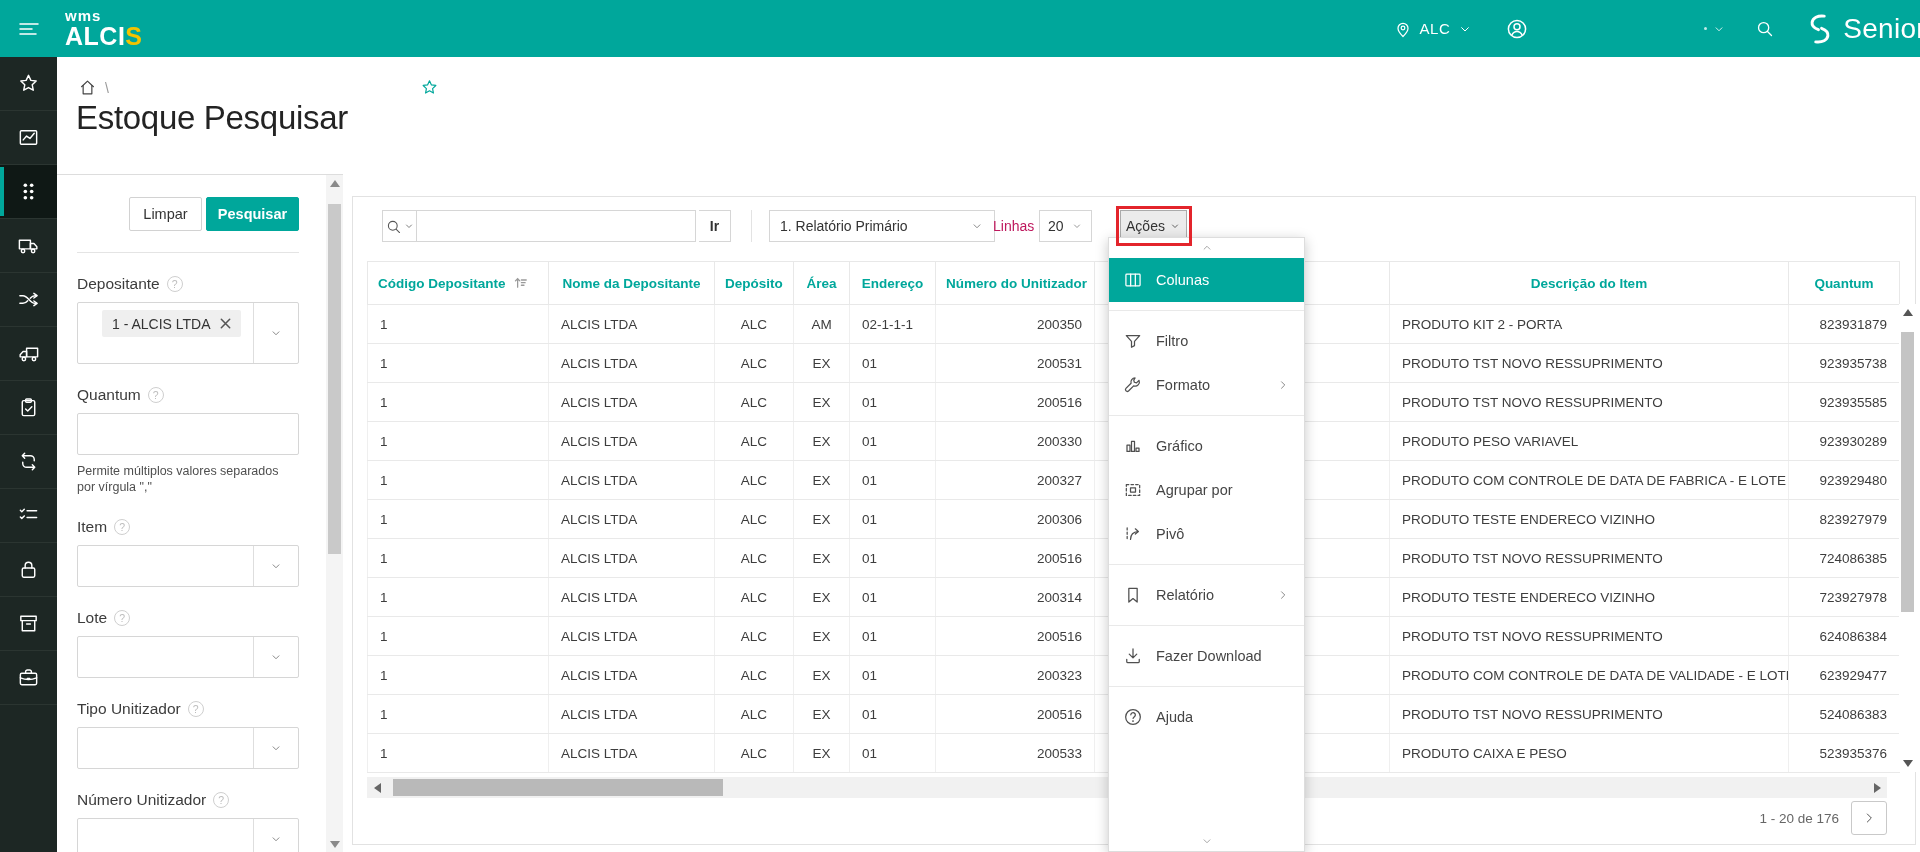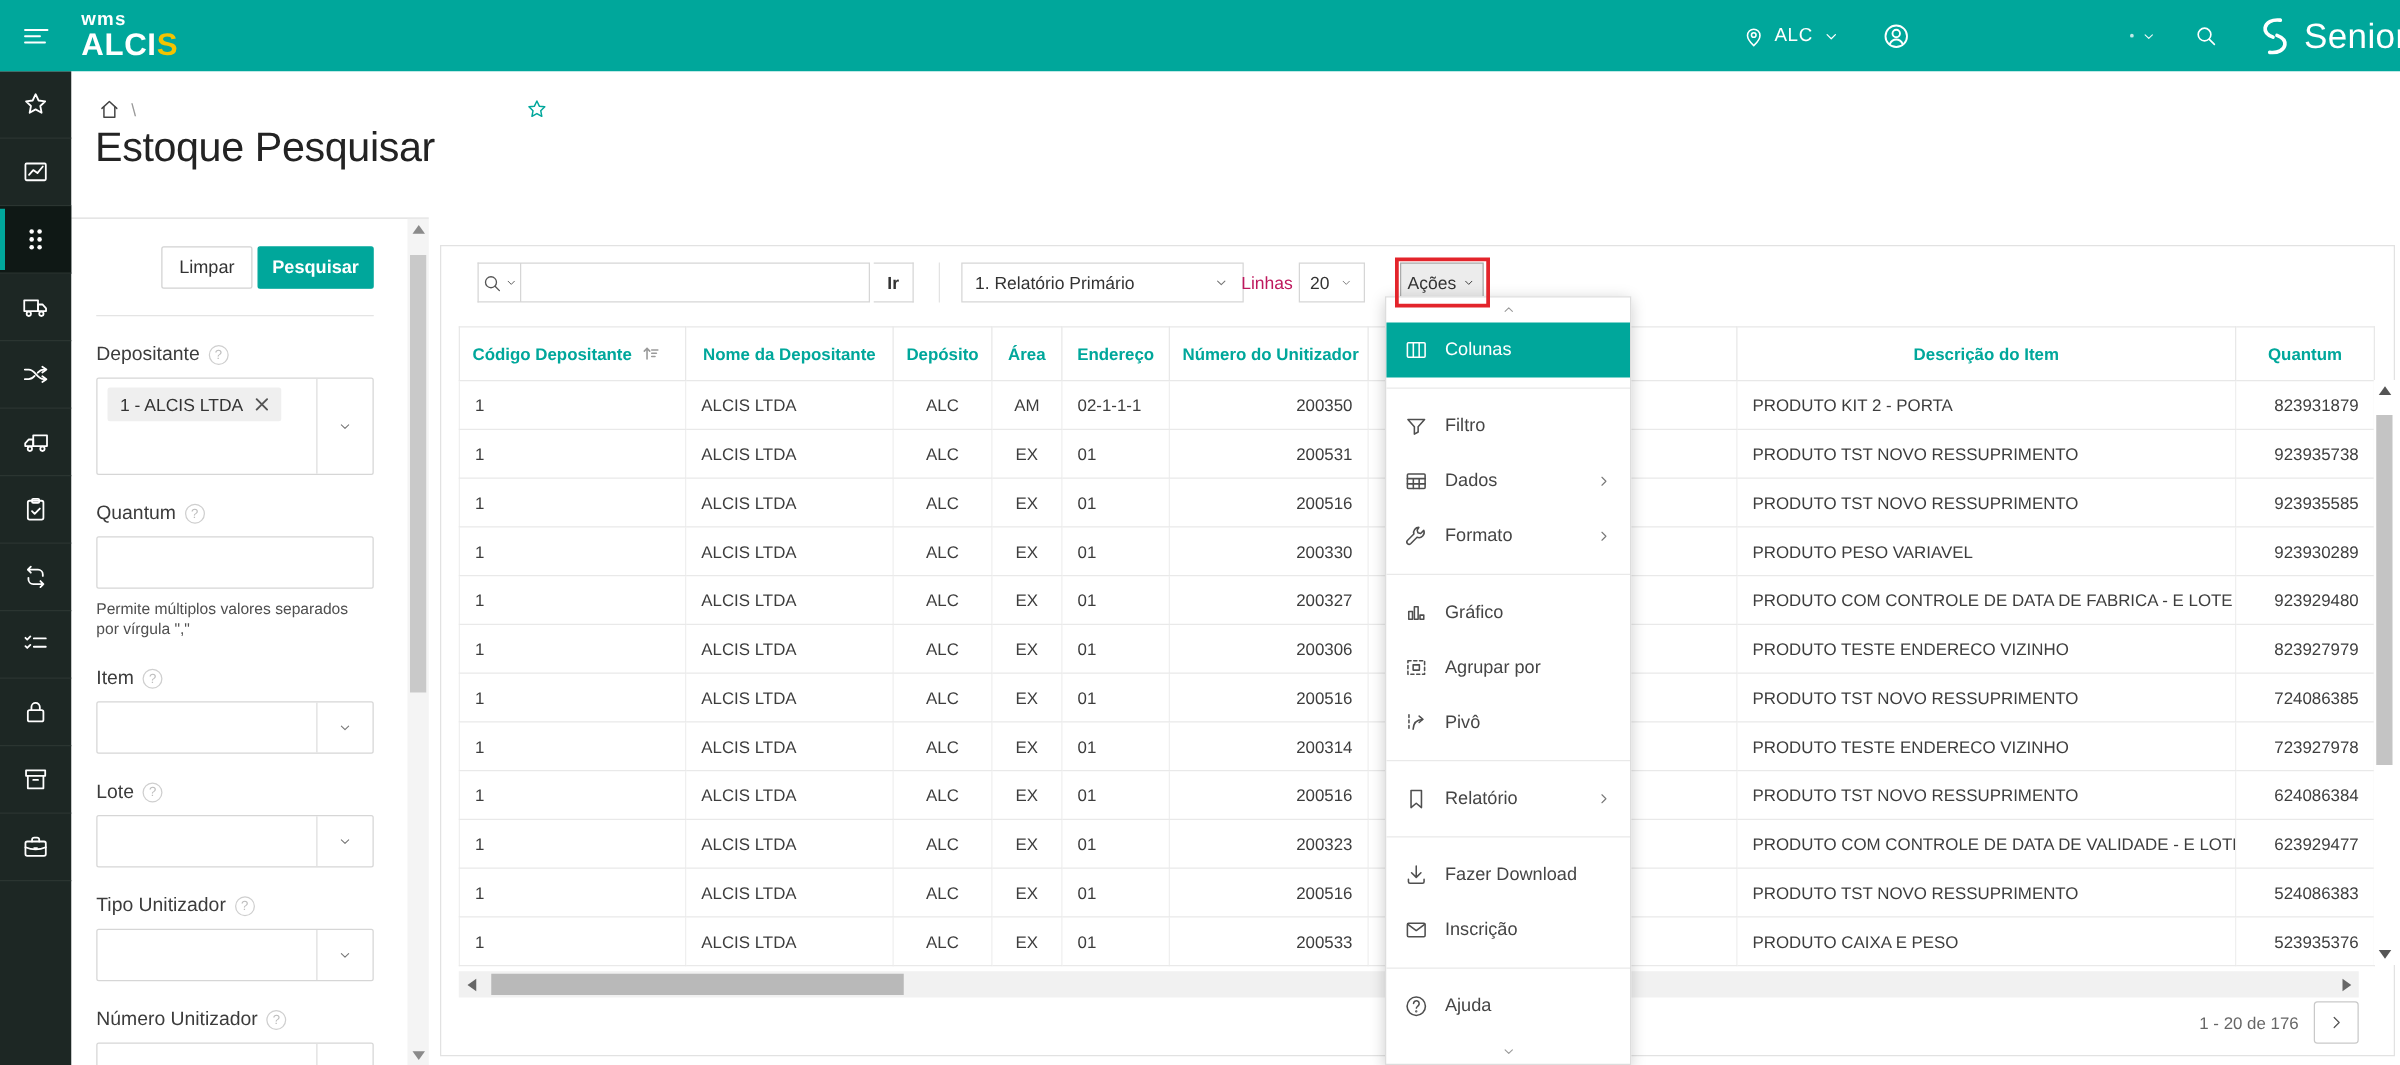--- a/index.html
+++ b/index.html
@@ -43,21 +43,21 @@
   .filter-buttons { display:flex; justify-content:flex-end; gap:4px; margin-top:22px; }
   .btn-clear { width:73px; height:34px; background:#fff; border:1px solid #d2d2d2; font-size:14.5px; color:#333; border-radius:2px; cursor:pointer; font-family:inherit; }
   .btn-search { width:93px; height:34px; background:#00A79B; border:1px solid #00A79B; font-size:14.5px; color:#fff; font-weight:bold; border-radius:2px; cursor:pointer; font-family:inherit; }
   .filter-divider { border-top:1px solid #e4e4e4; margin-top:21px; }
   .field { margin-top:0; }
   .field-label-row { display:flex; align-items:center; gap:7px; margin-top:22px; margin-bottom:9px; }
   .field-label { font-size:15.5px; color:#3c3c3c; }
   .help-circle { width:16px; height:16px; border:1px solid #cfcfcf; color:#bdbdbd; border-radius:50%; font-size:10.5px; display:flex; align-items:center; justify-content:center; }
   .control { position:relative; border:1px solid #d6d6d6; border-radius:2px; background:#fff; }
   .control.h-select { height:42px; }
-  .control.h-multi { height:78px; padding:7px 8px; }
+  .control.h-multi { height:62px; padding:7px 24px; }
   .control.h-input { height:42px; }
   .control .chev-zone { position:absolute; right:0; top:0; bottom:0; width:45px; border-left:1px solid #dedede; display:flex; align-items:center; justify-content:center; color:#777; cursor:pointer; }
   .tag { display:inline-flex; align-items:center; gap:9px; background:#efefef; border-radius:2px; height:27px; padding:0 10px; font-size:14px; color:#333; max-width:150px; }
   .tag .x { cursor:pointer; display:flex; }
   .helper-text { font-size:12.5px; color:#4f4f4f; line-height:1.3; margin-top:8px; width:210px; }
 
   
   .fp-scroll { position:absolute; right:0; top:0; width:17px; height:678px; background:#f4f4f4; }
   .fp-scroll .thumb { position:absolute; left:2px; width:13px; top:29px; height:350px; background:#c9c9c9; }
   .arr { position:absolute; left:0; width:17px; height:17px; display:flex; align-items:center; justify-content:center; cursor:pointer; }
@@ -669,34 +669,20 @@
       <span class="mi-icon">
         <svg width="20" height="20" viewBox="0 0 24 24" fill="none" stroke="currentColor" stroke-width="1.5" stroke-linecap="round" stroke-linejoin="round">
           <path d="M4 5.5h16l-6.2 7v5l-3.6 2v-7z"></path>
         </svg>
       </span>
       <span>Filtro</span>
     </div>
     <div class="menu-item">
       <span class="mi-icon">
         <svg width="20" height="20" viewBox="0 0 24 24" fill="none" stroke="currentColor" stroke-width="1.5" stroke-linecap="round" stroke-linejoin="round">
-          <rect x="3.5" y="5" width="17" height="14" rx="1"></rect>
-          <path d="M3.5 9.5h17M3.5 14.5h17M9.2 9.5V19M14.8 9.5V19"></path>
-        </svg>
-      </span>
-      <span>Dados</span>
-      <span class="sub">
-        <svg width="14" height="14" viewBox="0 0 24 24" fill="none" stroke="currentColor" stroke-width="1.5" stroke-linecap="round" stroke-linejoin="round">
-          <path d="M9.5 6.5l5.5 5.5-5.5 5.5"></path>
-        </svg>
-      </span>
-    </div>
-    <div class="menu-item">
-      <span class="mi-icon">
-        <svg width="20" height="20" viewBox="0 0 24 24" fill="none" stroke="currentColor" stroke-width="1.5" stroke-linecap="round" stroke-linejoin="round">
           <path d="M14.5 3.5a5 5 0 0 0-4.8 6.4l-6.2 6.2a2.2 2.2 0 0 0 3.1 3.1l6.2-6.2a5 5 0 0 0 6.4-6.6l-3 3-2.6-.7-.7-2.6z"></path>
         </svg>
       </span>
       <span>Formato</span>
       <span class="sub">
         <svg width="14" height="14" viewBox="0 0 24 24" fill="none" stroke="currentColor" stroke-width="1.5" stroke-linecap="round" stroke-linejoin="round">
           <path d="M9.5 6.5l5.5 5.5-5.5 5.5"></path>
         </svg>
       </span>
     </div>
@@ -747,29 +733,20 @@
     <div class="menu-sep"></div>
     <div class="menu-item">
       <span class="mi-icon">
         <svg width="20" height="20" viewBox="0 0 24 24" fill="none" stroke="currentColor" stroke-width="1.5" stroke-linecap="round" stroke-linejoin="round">
           <path d="M12 3.5V14M7.5 9.8l4.5 4.5 4.5-4.5"></path>
           <path d="M4.5 16v2.5A1.5 1.5 0 0 0 6 20h12a1.5 1.5 0 0 0 1.5-1.5V16"></path>
         </svg>
       </span>
       <span>Fazer Download</span>
     </div>
-    <div class="menu-item">
-      <span class="mi-icon">
-        <svg width="20" height="20" viewBox="0 0 24 24" fill="none" stroke="currentColor" stroke-width="1.5" stroke-linecap="round" stroke-linejoin="round">
-          <rect x="3.5" y="5.5" width="17" height="13" rx="1.2"></rect>
-          <path d="M4 6.5l8 6 8-6"></path>
-        </svg>
-      </span>
-      <span>Inscrição</span>
-    </div>
     <div class="menu-sep"></div>
     <div class="menu-item">
       <span class="mi-icon">
         <svg width="20" height="20" viewBox="0 0 24 24" fill="none" stroke="currentColor" stroke-width="1.5" stroke-linecap="round" stroke-linejoin="round">
           <circle cx="12" cy="12" r="8.8"></circle>
           <path d="M9.4 9.4a2.7 2.7 0 1 1 4.6 2c-.8.8-1.7 1.2-1.9 2.3"></path>
           <circle cx="12" cy="16.9" r=".4" fill="currentColor"></circle>
         </svg>
       </span>
       <span>Ajuda</span>

